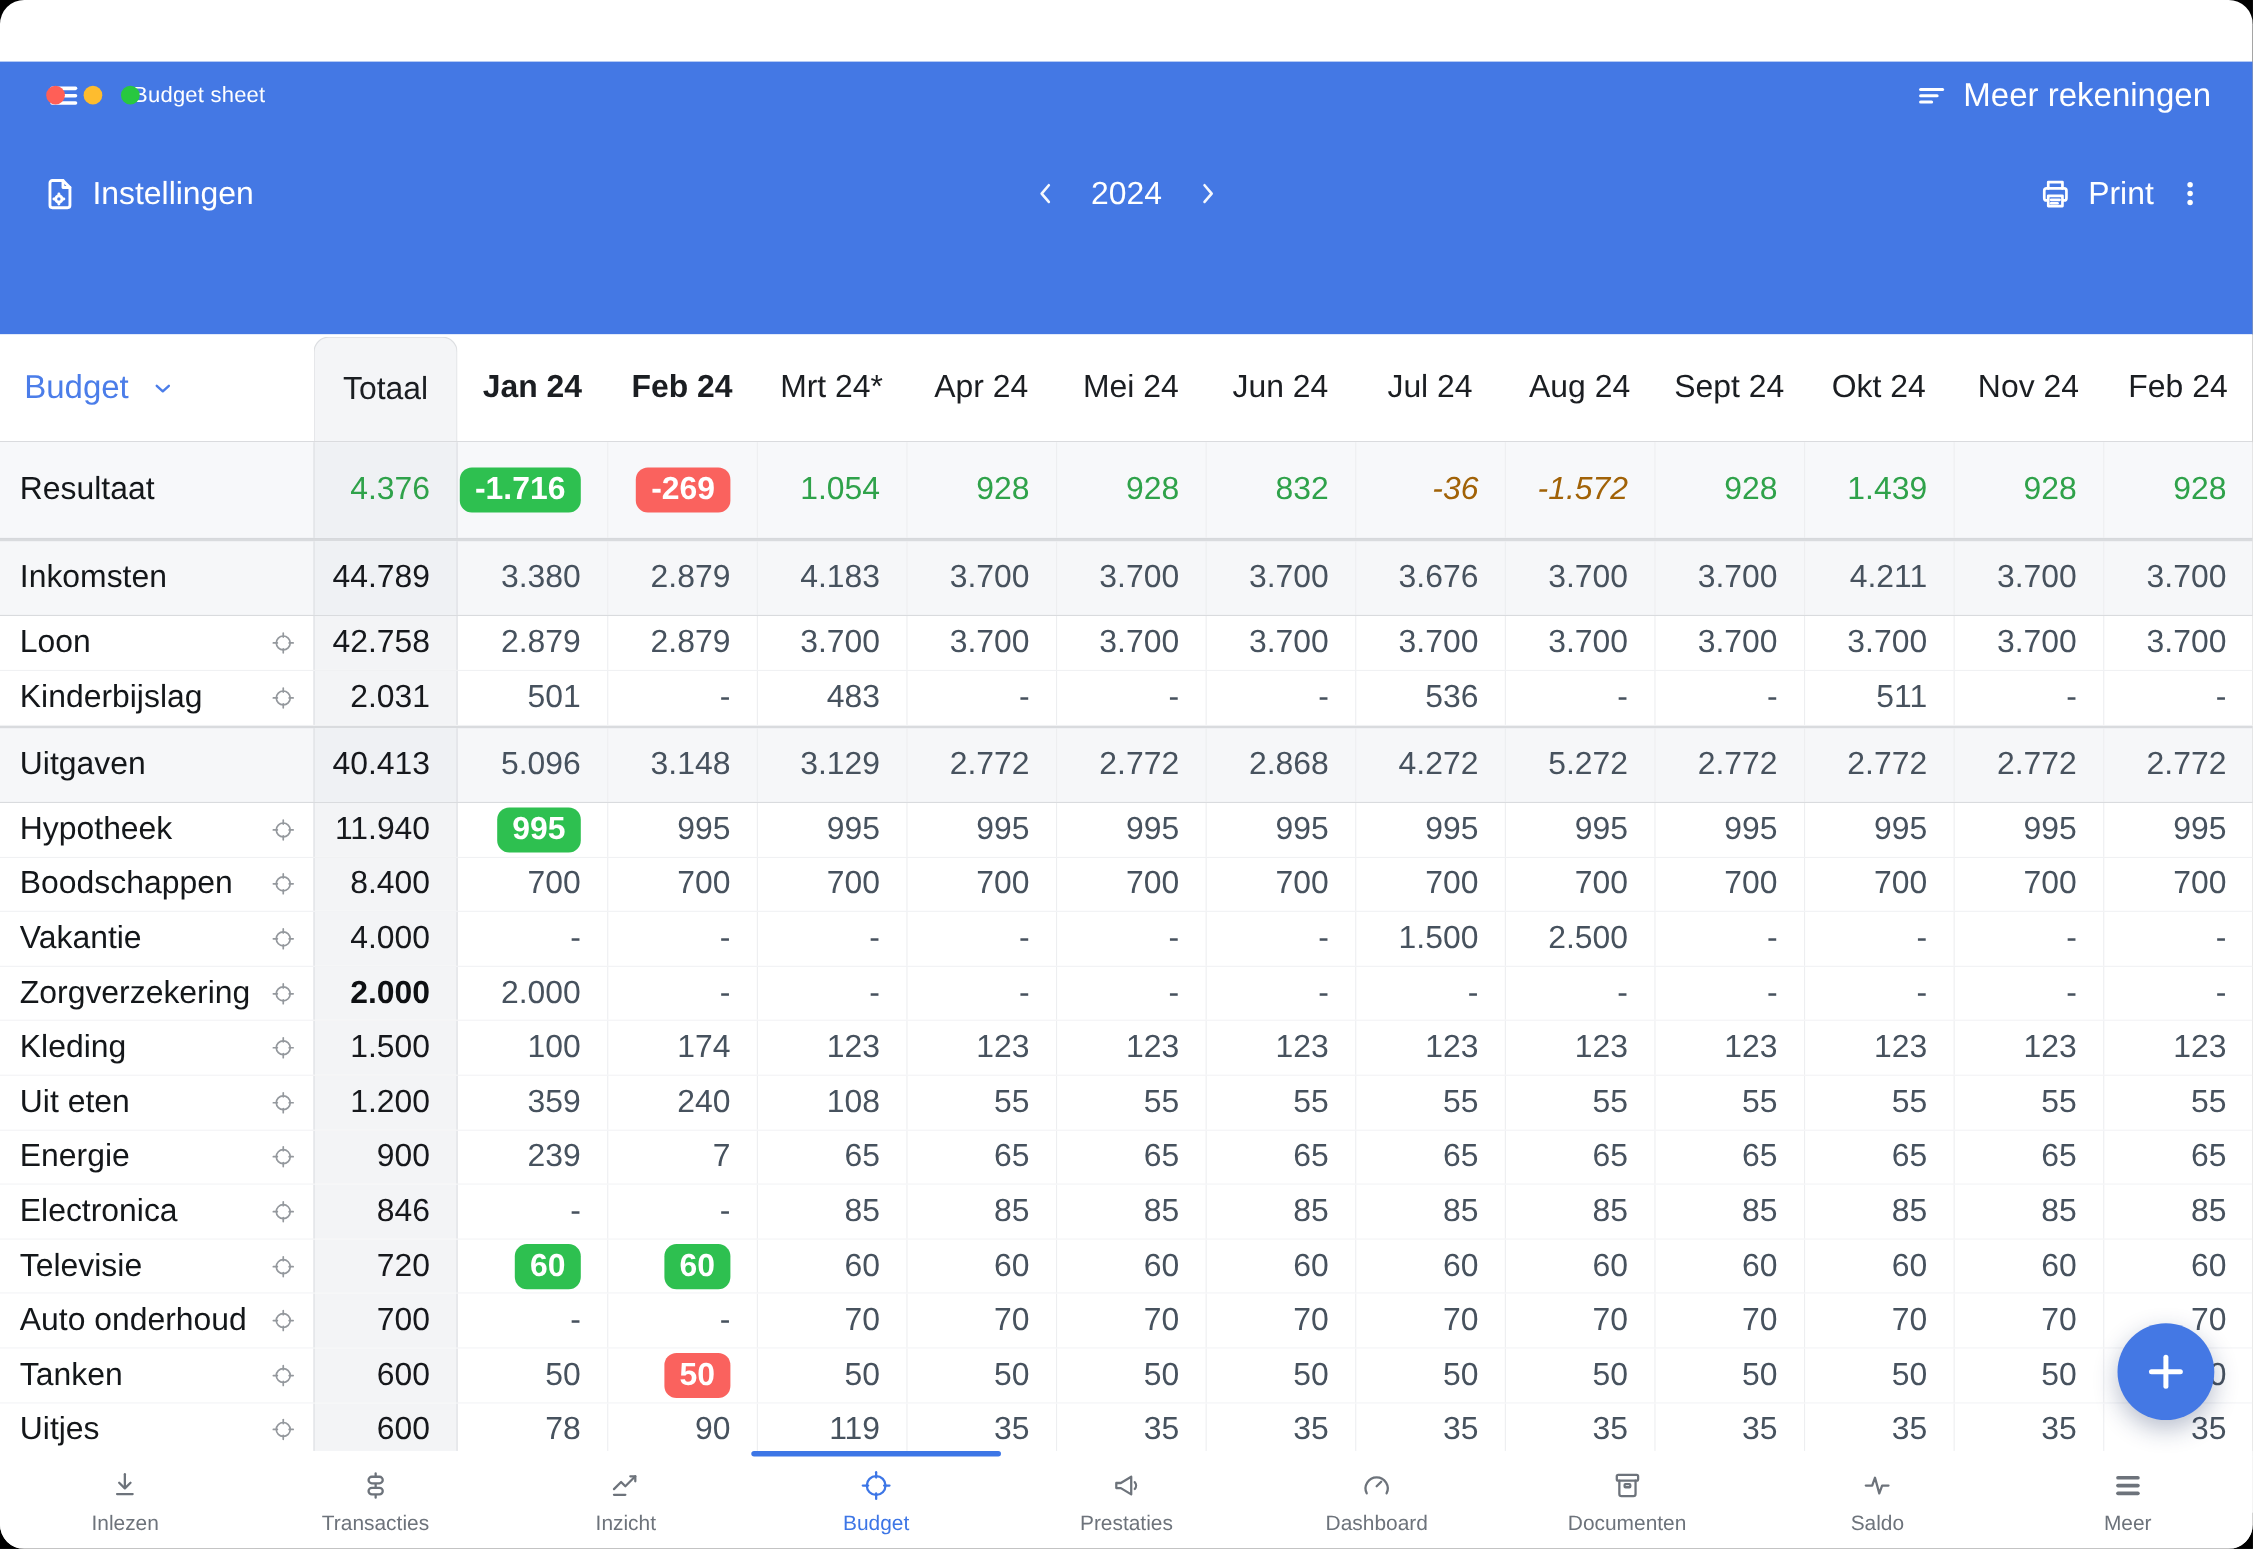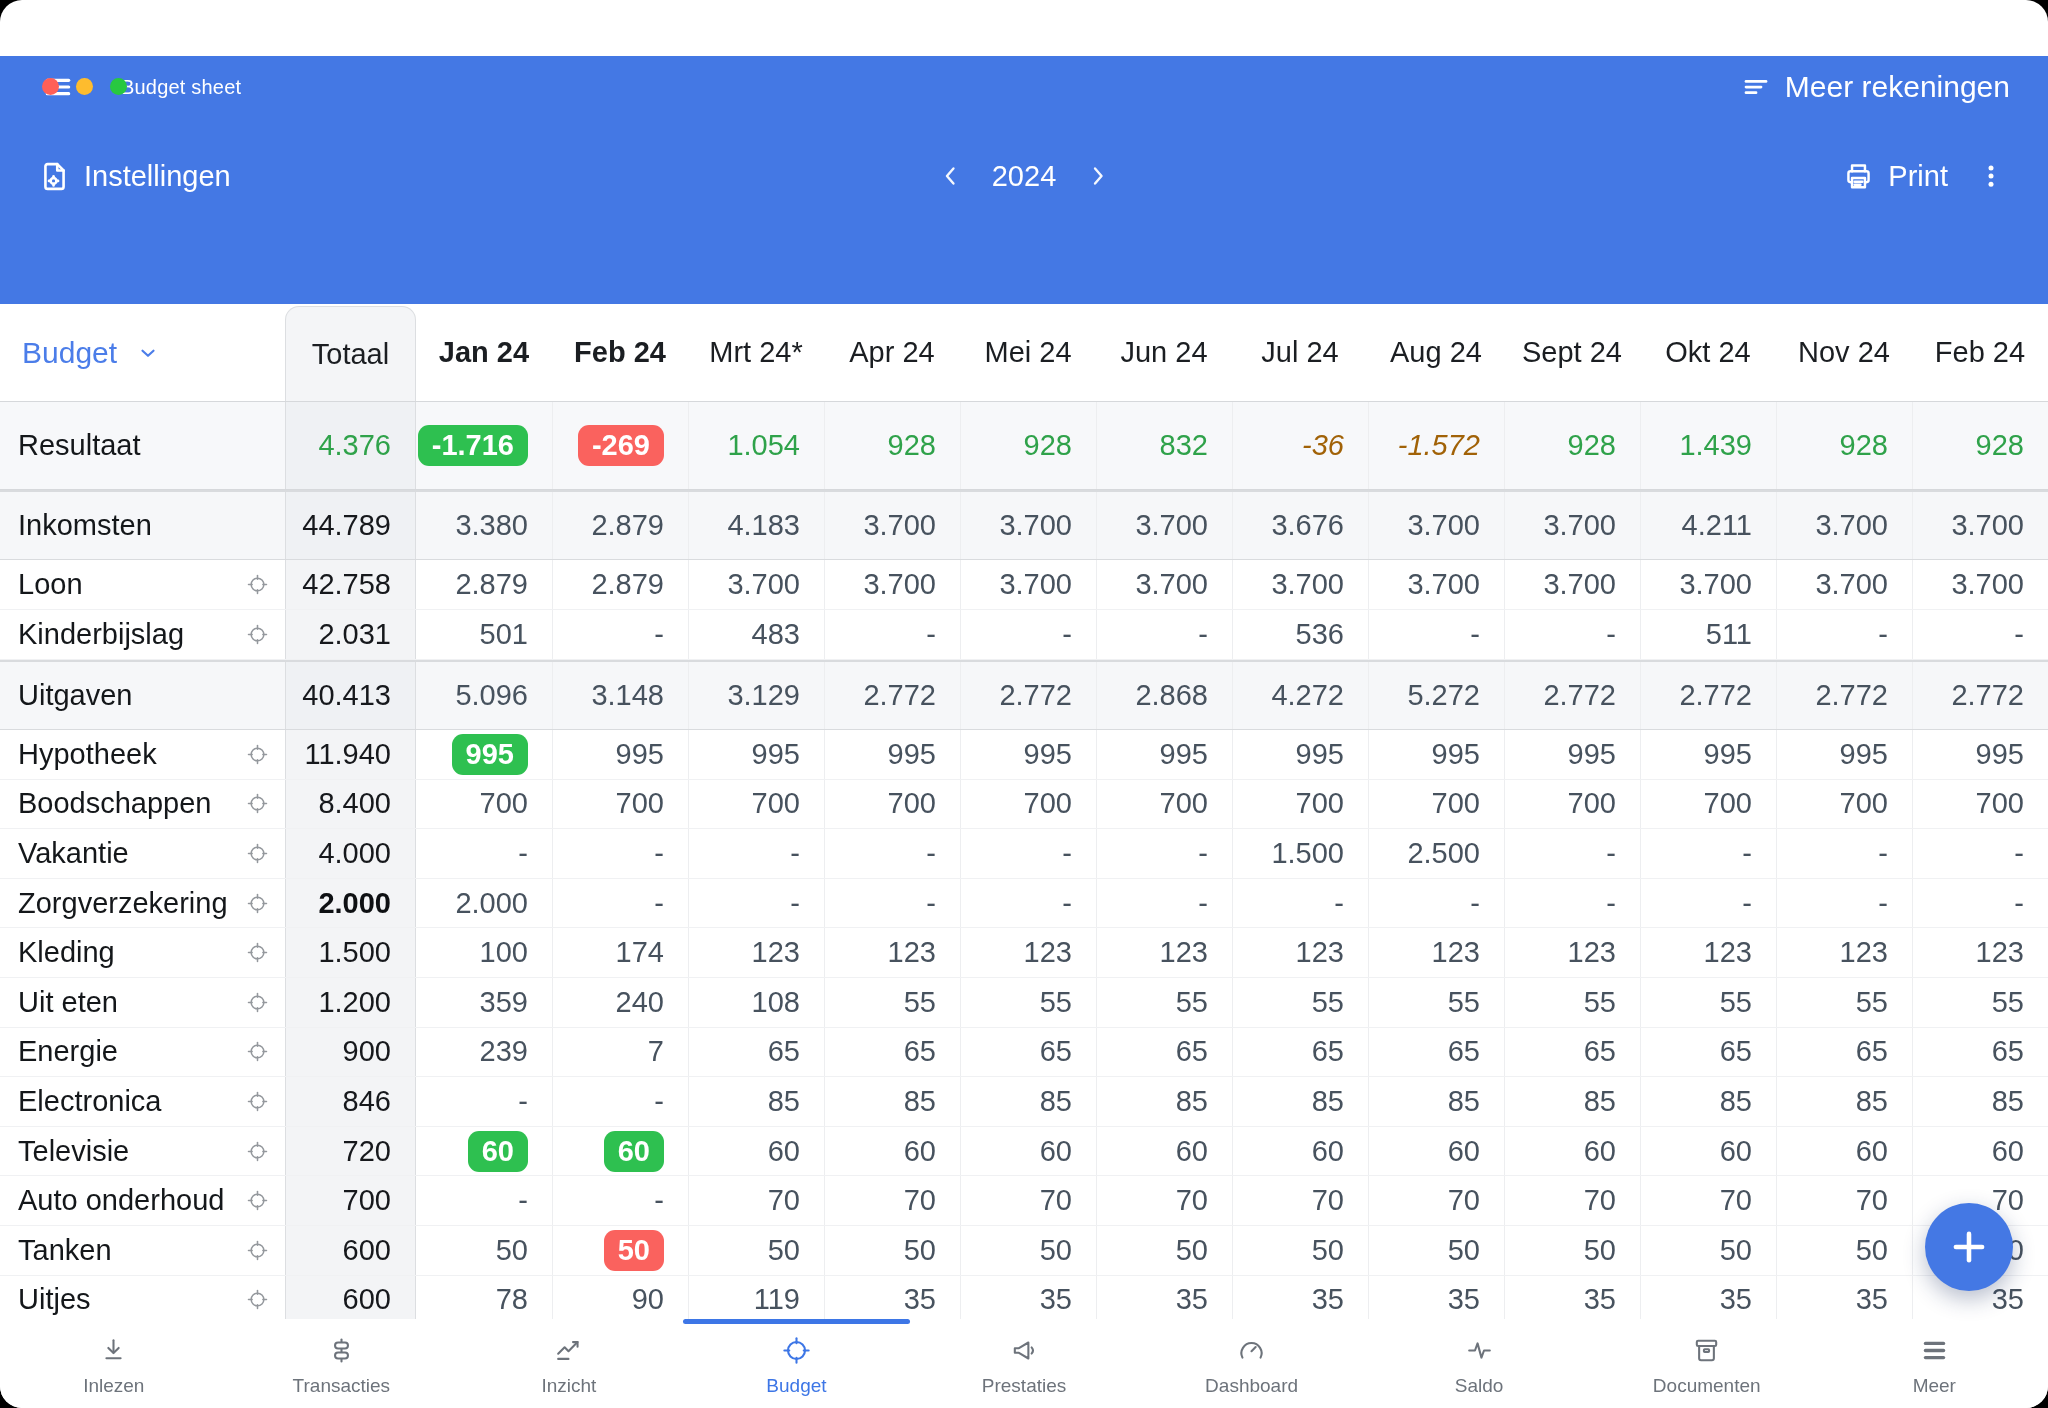--- a/index.html
+++ b/index.html
@@ -15,21 +15,21 @@
   .bar-a{display:flex;align-items:center;height:62px;padding-top:0;margin-top:56px;}
   .bar-b{display:flex;align-items:center;height:64px;margin-top:26px;position:relative;}
   .menu-btn{display:flex;align-items:center;cursor:pointer;margin-left:6px;}
   .app-title{font-size:20px;margin-left:47px;letter-spacing:.2px;}
   .spacer{flex:1;}
   .accounts{display:flex;align-items:center;gap:14px;font-size:30px;cursor:pointer;margin-right:2px;}
   .settings{display:flex;align-items:center;gap:13px;font-size:29px;cursor:pointer;margin-left:2px;}
   .yearnav{position:absolute;left:50%;top:0;height:64px;transform:translateX(-50%);display:flex;align-items:center;gap:28px;}
   .yearnav .year{font-size:29px;}
   .nav-chev{cursor:pointer;display:flex;align-items:center;opacity:.95;}
-  .printwrap{display:flex;align-items:center;gap:14px;font-size:29px;cursor:pointer;margin-right:28px;}
+  .printwrap{display:flex;align-items:center;gap:14px;font-size:29px;cursor:pointer;margin-right:18px;}
   .kebab{cursor:pointer;display:flex;align-items:center;margin-right:6px;}
 
   
   .table{position:relative;background:#fff;}
   .trow{display:grid;grid-template-columns:285px 131px repeat(12,1fr);align-items:stretch;}
   .thead{height:98px;border-bottom:1px solid #d6d8db;}
   .thead .hcell{display:flex;align-items:center;justify-content:center;font-size:29px;color:#1b1e22;}
   .hcell.bold{font-weight:700;}
   .view-cell{display:flex;align-items:center;padding-left:22px;gap:20px;color:#4b7de9;font-size:30px;font-weight:500;cursor:pointer;}
   .total-tab{background:#f4f5f7;border:1px solid #dcdee1;border-bottom:none;border-radius:14px 14px 0 0;margin-top:2px;}
@@ -683,31 +683,31 @@
       </div>
       <div class="tab">
         <svg width="31" height="31" viewBox="0 0 24 24" fill="none" stroke="currentColor" stroke-width="1.6" stroke-linecap="round" stroke-linejoin="round">
           <path d="M5 17.5a7.8 7.8 0 1 1 14 0"></path>
           <line x1="12" y1="12.5" x2="15.2" y2="9.3"></line>
         </svg>
         <span class="tlabel">Dashboard</span>
       </div>
       <div class="tab">
         <svg width="31" height="31" viewBox="0 0 24 24" fill="none" stroke="currentColor" stroke-width="1.6" stroke-linecap="round" stroke-linejoin="round">
-          <polyline points="4 12 8.5 12 10.5 6.5 13.5 17.5 15.5 12 20 12"></polyline>
-        </svg>
-        <span class="tlabel">Saldo</span>
-      </div>
-      <div class="tab">
-        <svg width="31" height="31" viewBox="0 0 24 24" fill="none" stroke="currentColor" stroke-width="1.6" stroke-linecap="round" stroke-linejoin="round">
           <rect x="4.5" y="4.5" width="15" height="4" rx="1"></rect>
           <path d="M6.3 8.5v9.5a1.5 1.5 0 0 0 1.5 1.5h8.4a1.5 1.5 0 0 0 1.5-1.5V8.5"></path>
           <rect x="10" y="11" width="4" height="2.2" rx="0.6"></rect>
         </svg>
         <span class="tlabel">Documenten</span>
+      </div>
+      <div class="tab">
+        <svg width="31" height="31" viewBox="0 0 24 24" fill="none" stroke="currentColor" stroke-width="1.6" stroke-linecap="round" stroke-linejoin="round">
+          <polyline points="4 12 8.5 12 10.5 6.5 13.5 17.5 15.5 12 20 12"></polyline>
+        </svg>
+        <span class="tlabel">Saldo</span>
       </div>
       <div class="tab">
         <svg width="31" height="31" viewBox="0 0 24 24" fill="none" stroke="currentColor" stroke-width="1.6" stroke-linecap="round" stroke-linejoin="round">
           <line x1="5" y1="6.5" x2="19" y2="6.5" stroke-width="2.6"></line>
           <line x1="5" y1="12" x2="19" y2="12" stroke-width="2.6"></line>
           <line x1="5" y1="17.5" x2="19" y2="17.5" stroke-width="2.6"></line>
         </svg>
         <span class="tlabel">Meer</span>
       </div>
     </div>

